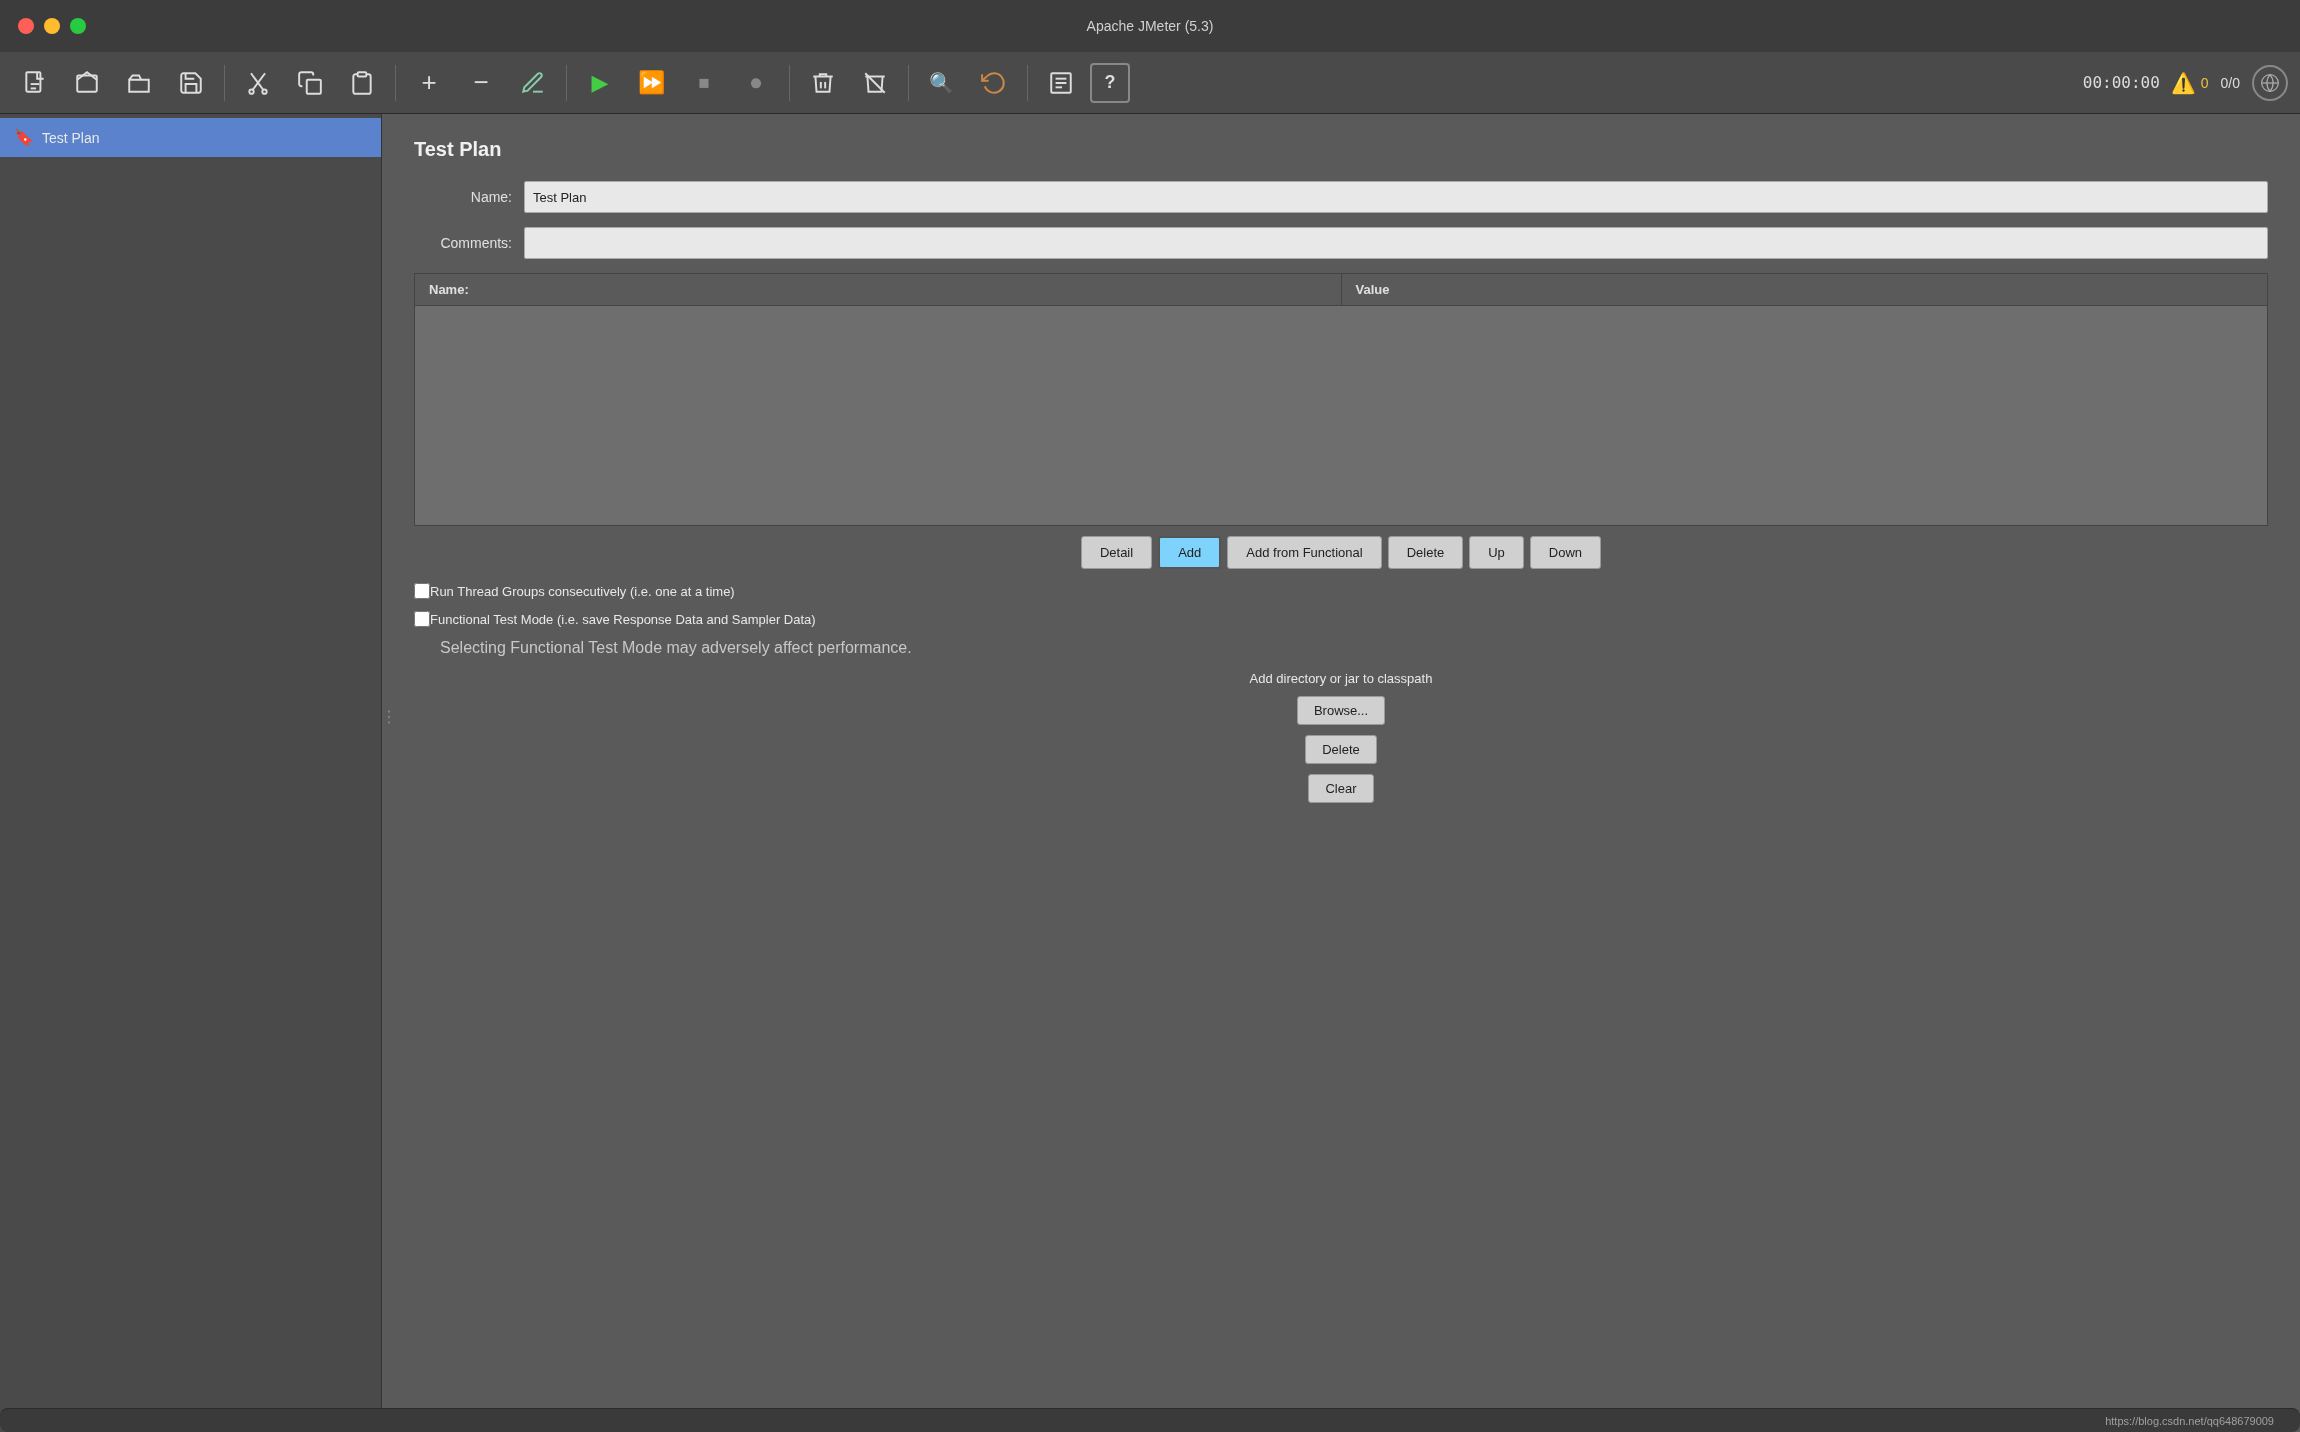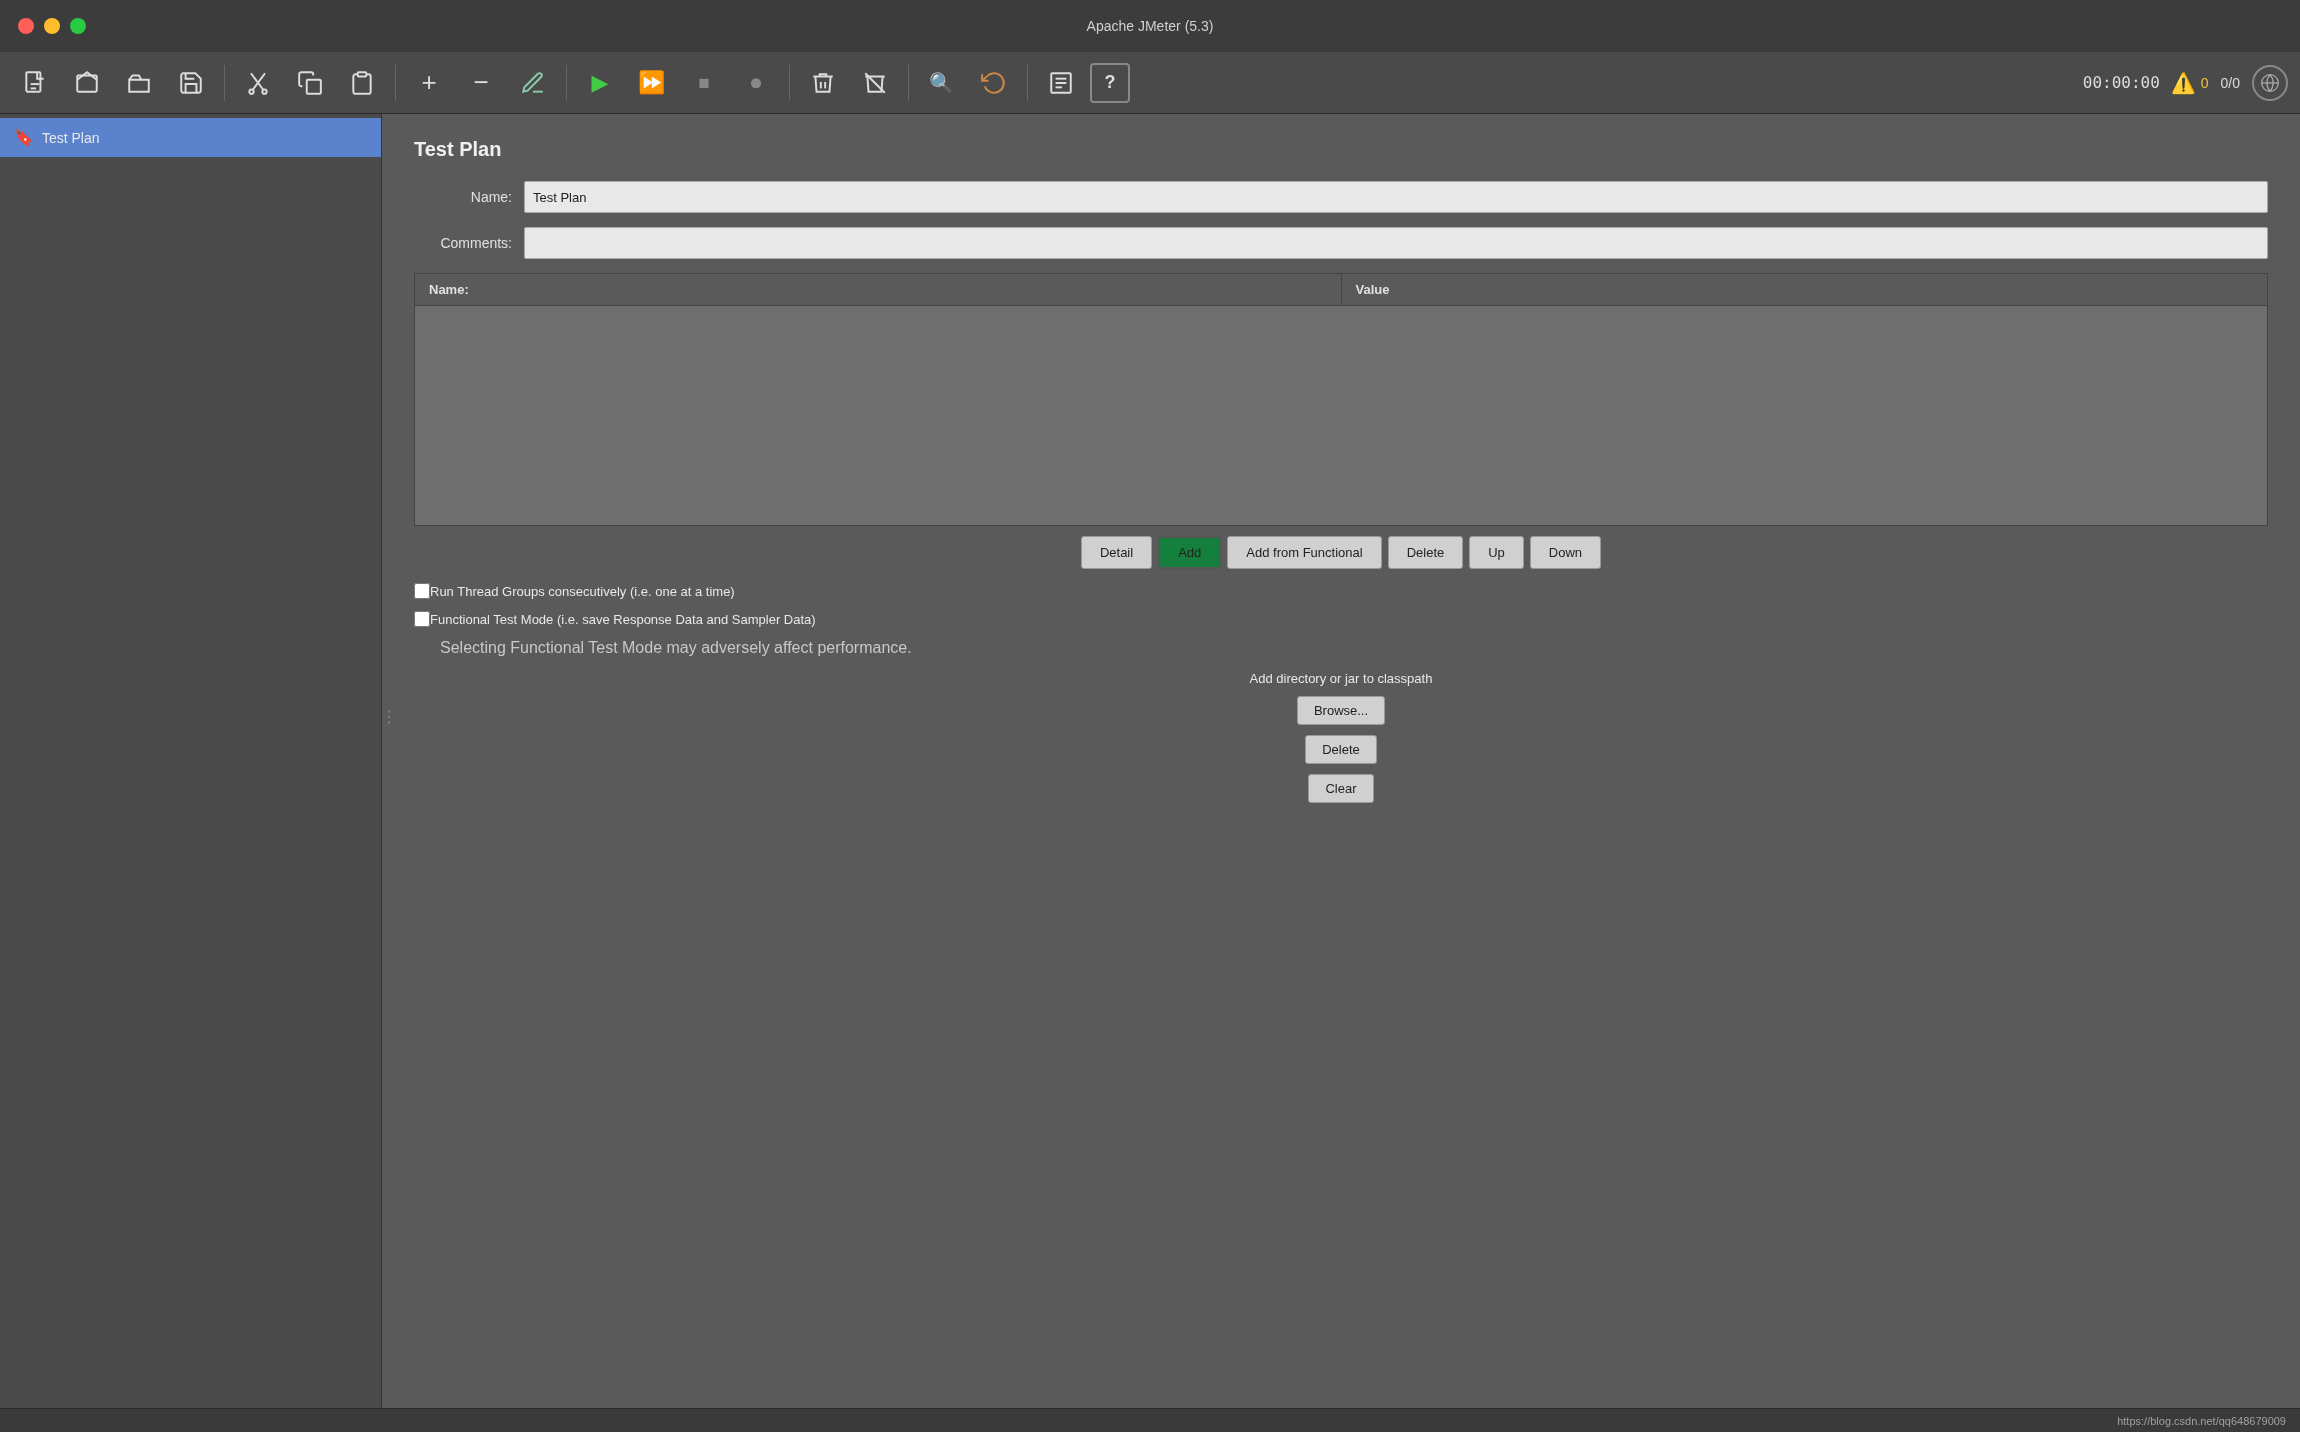--- a/index.html
+++ b/index.html
@@ -209,21 +209,21 @@
     .action-btn {
       padding: 7px 18px;
       background: #d0d0d0;
       border: 1px solid #999;
       border-radius: 3px;
       font-size: 13px;
       color: #222;
       cursor: pointer;
     }
     .action-btn.primary {
-      background: #15803d;
+      background: #7dd3fc;
       border: 2px solid #555;
     }
     
     .checkboxes-section {
       margin: 14px 0;
     }
     .checkbox-row {
       display: flex;
       align-items: center;
       margin-bottom: 12px;
@@ -285,24 +285,25 @@
     .statusbar {
       position: fixed;
       bottom: 0;
       left: 0;
       right: 0;
       height: 24px;
       background: #3a3a3a;
       display: flex;
       align-items: center;
       justify-content: flex-end;
-      padding: 0 14px;
+      padding: 0 26px;
       font-size: 11px;
       color: #a0a0a0;
       border-top: 1px solid #2a2a2a;
+      border-radius: 8px;
     }
   </style>
 </head>
 <body>
 
 <div class="titlebar">
   <div class="titlebar-buttons">
     <button class="tb-btn tb-close"></button>
     <button class="tb-btn tb-min"></button>
     <button class="tb-btn tb-max"></button>

